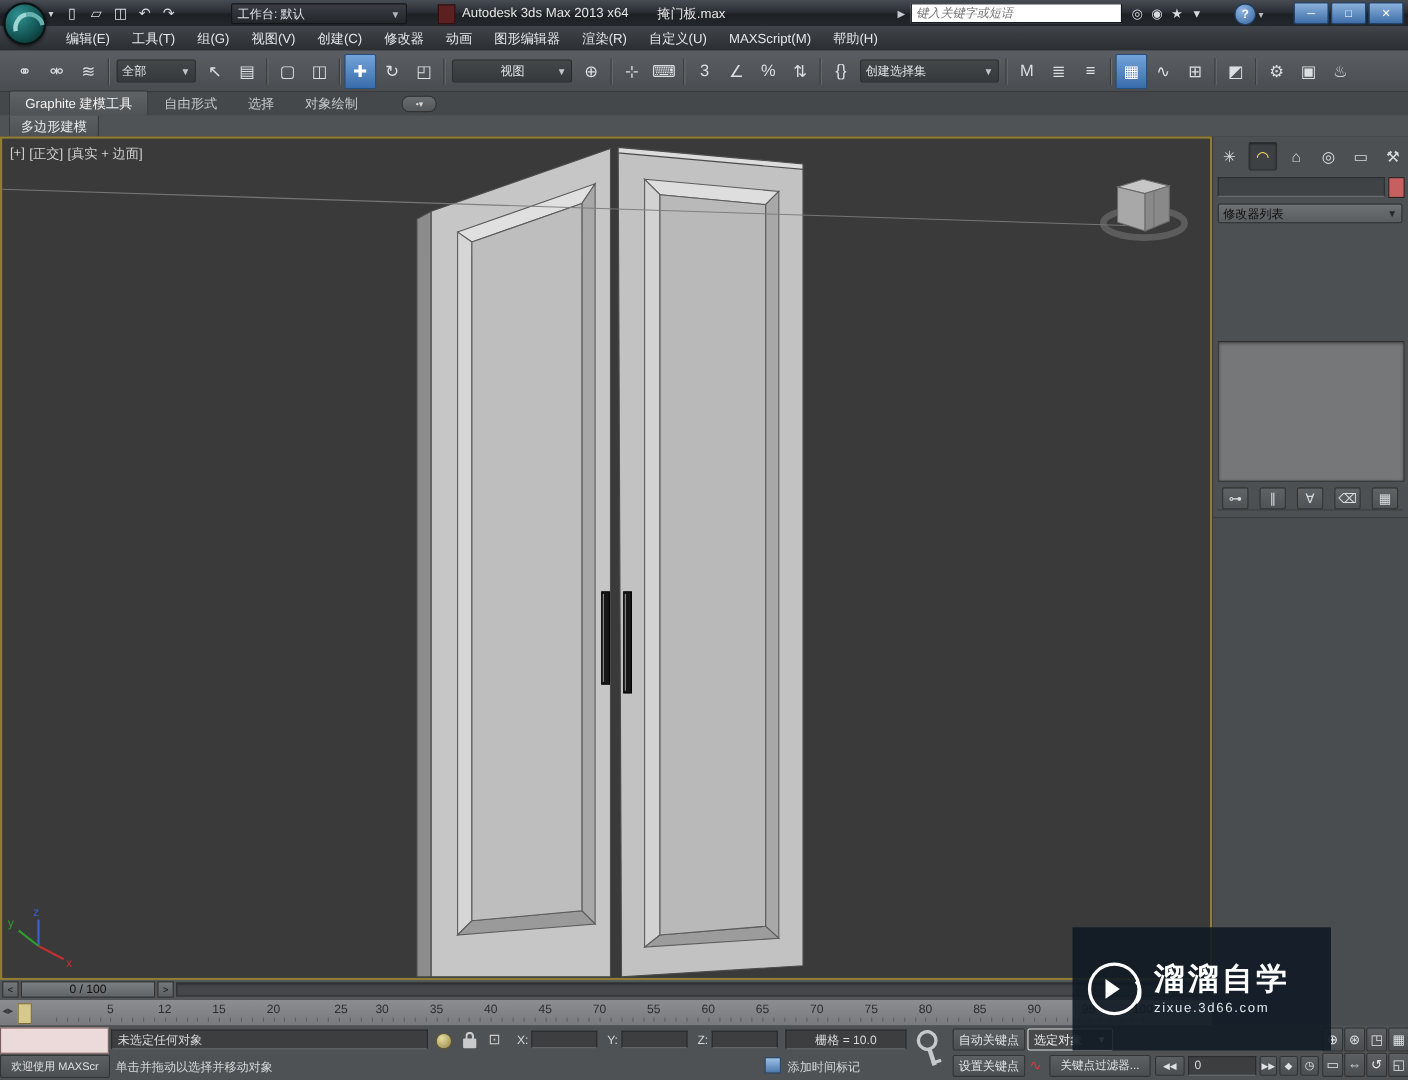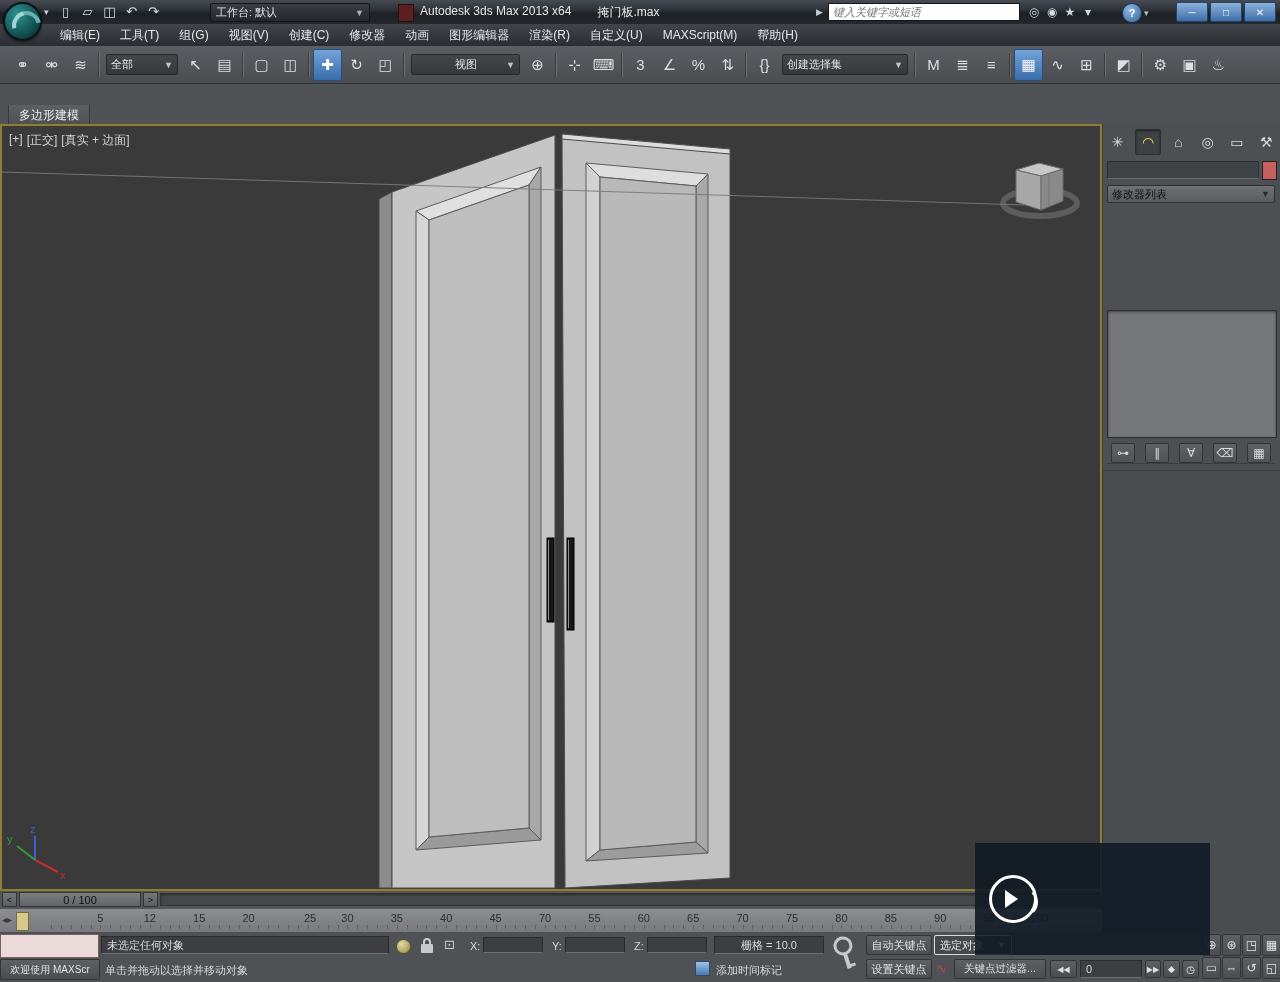--- a/index.html
+++ b/index.html
@@ -217,20 +217,27 @@
       <div class="tbicon">∿</div>
       <div class="tbicon">⊞</div>
       <div class="tb-sep"></div>
       <div class="tbicon">◩</div>
       <div class="tb-sep"></div>
       <div class="tbicon">⚙</div>
       <div class="tbicon">▣</div>
       <div class="tbicon">♨</div>
     </div>
 
+  <div id="ribbontabs">
+      <div class="rtab active">Graphite 建模工具</div>
+      <div class="rtab">自由形式</div>
+      <div class="rtab">选择</div>
+      <div class="rtab">对象绘制</div>
+      <div class="ribbon-pill">•▾</div>
+    </div>
   <div id="ribbonpanels">
     <span class="ptab">多边形建模</span>
   </div>
 
   <div id="viewport">
     <div class="vp-label">
       <span>[+]</span>
       <span>[正交]</span>
       <span>[真实 + 边面]</span>
     </div>
@@ -493,15 +500,19 @@
         <div class="navic">↺</div>
         <div class="navic">◱</div>
       </div>
   </div>
 
   <div id="watermark">
     <div class="wm-logo">
       <span class="wm-play"></span>
       <span class="wm-arc"></span>
     </div>
+    <div class="wm-text">
+      <span class="wm-brand">溜溜自学</span>
+      <span class="wm-site">zixue.3d66.com</span>
+    </div>
   </div>
 
 </div>
 
 </body></html>

